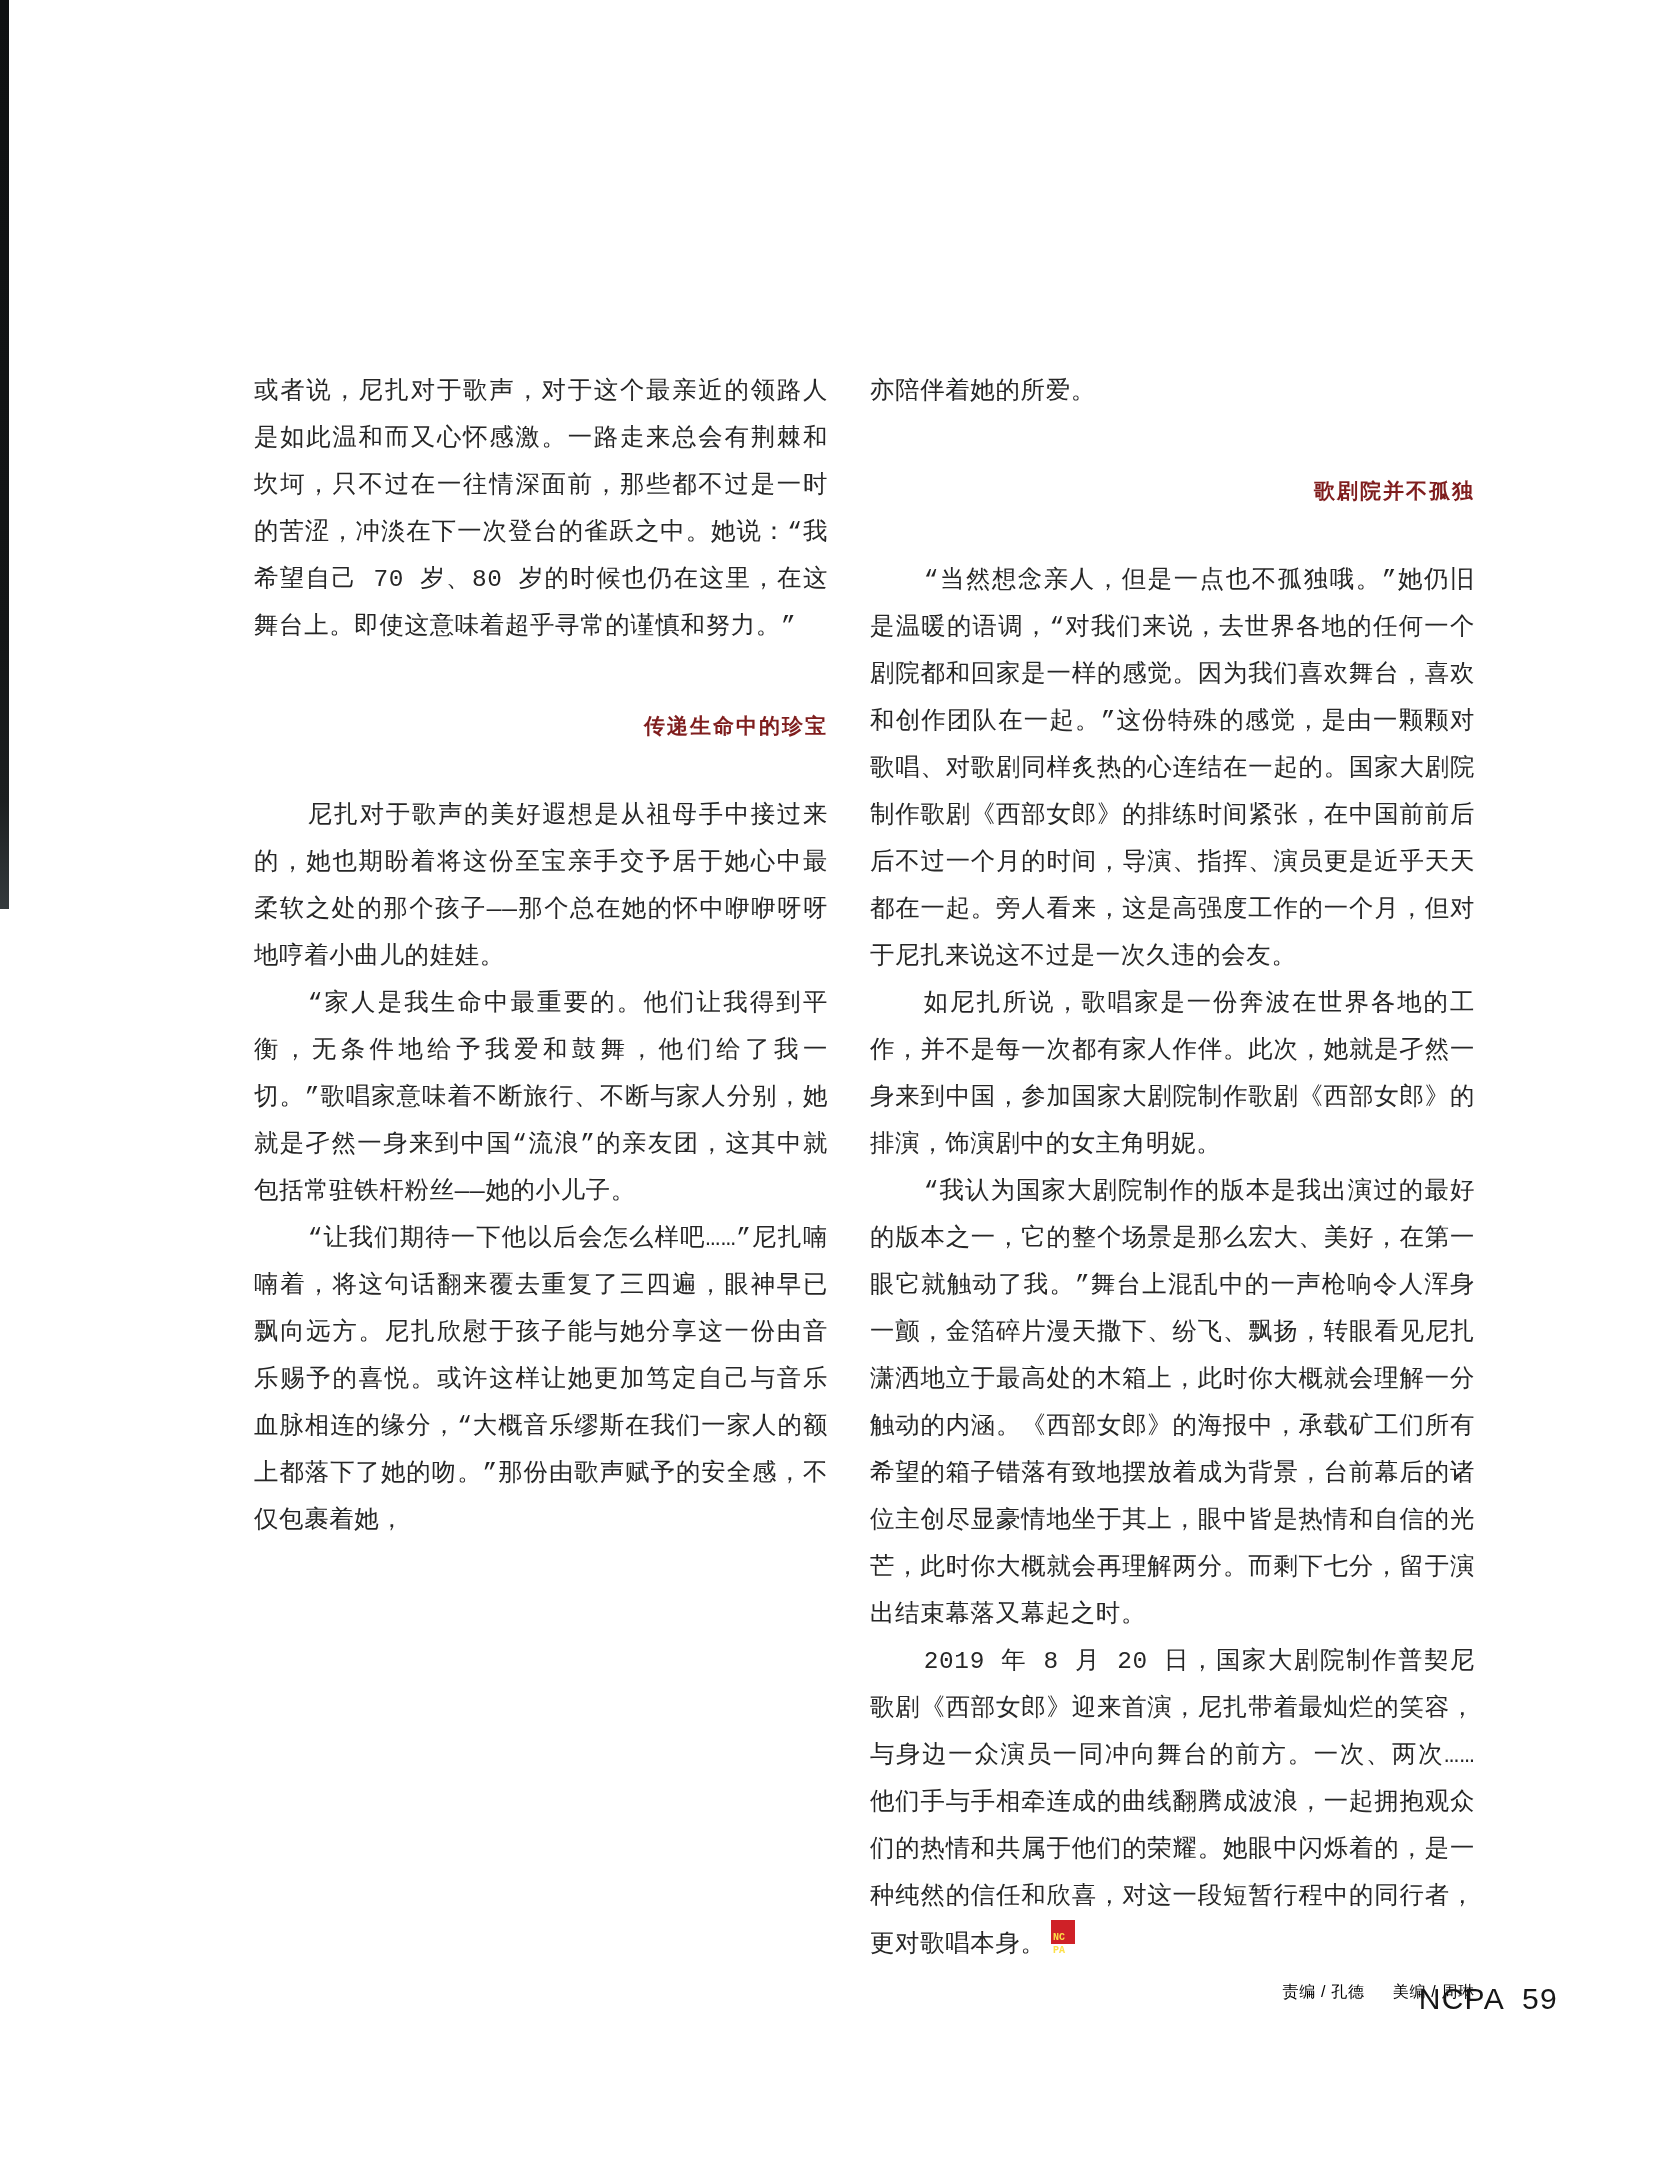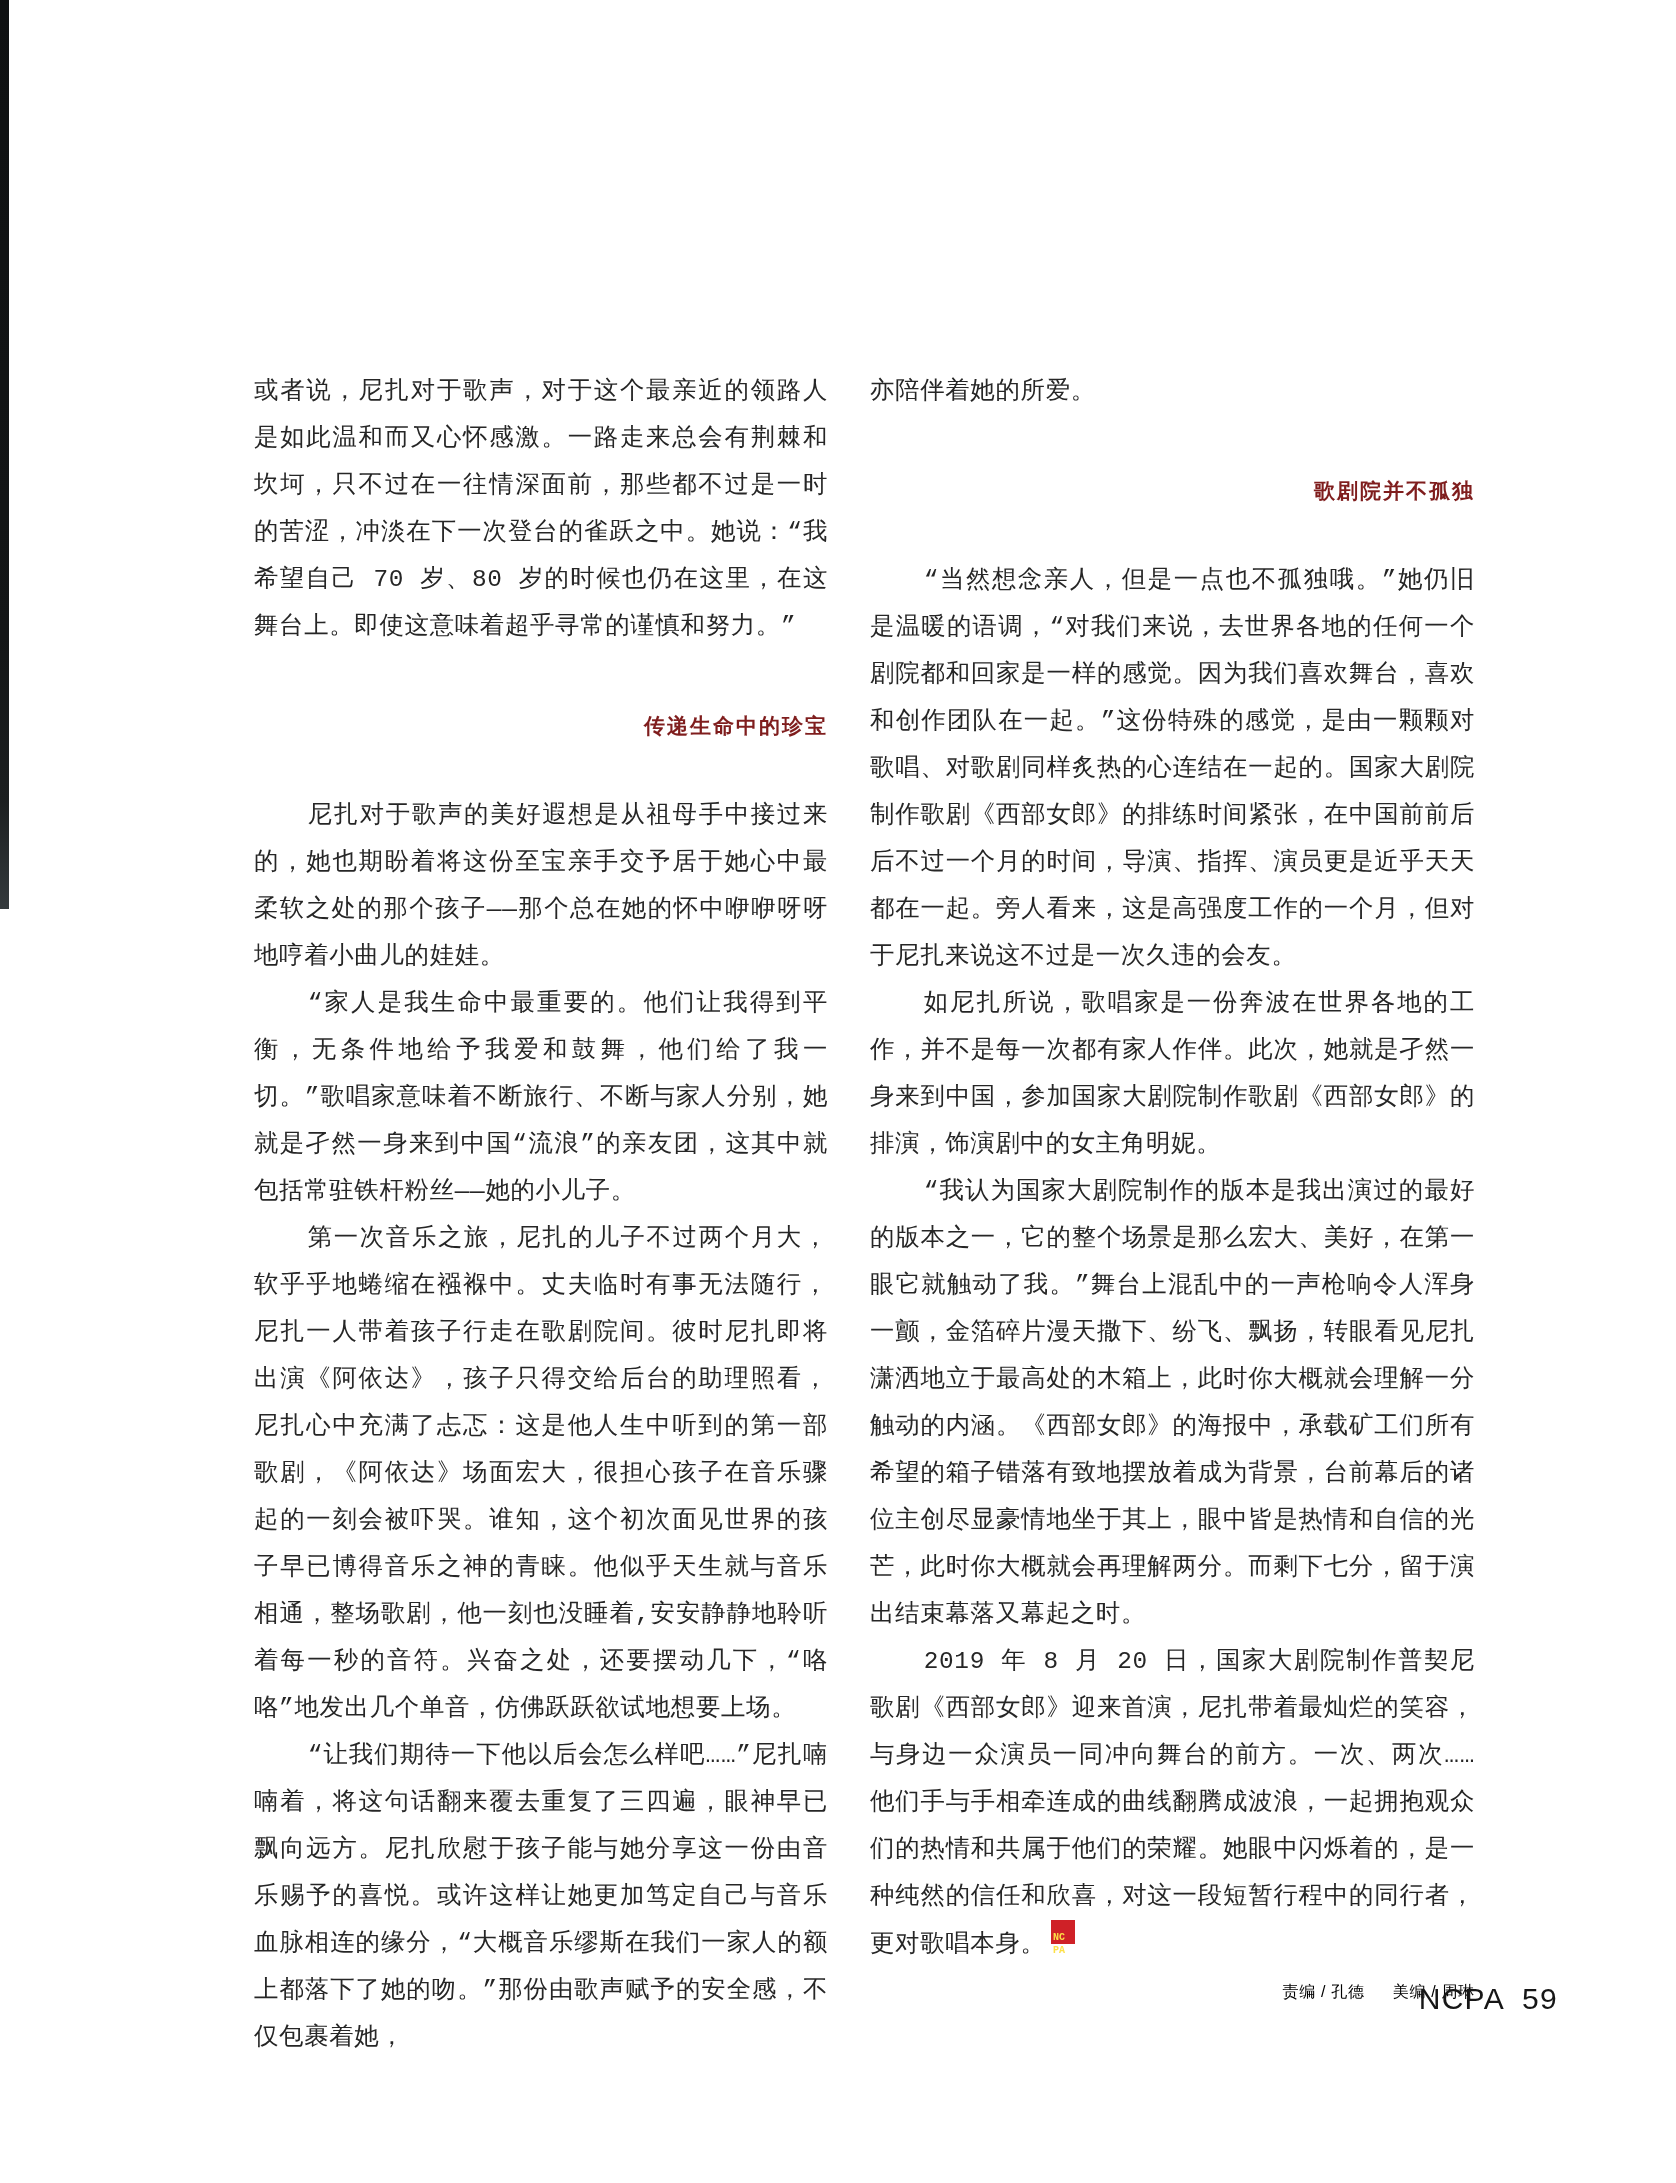--- a/index.html
+++ b/index.html
@@ -110,21 +110,20 @@
 </head>
 <body>
 
 <div class="spine-bar"></div>
 
 <div class="col col-left">
   <p class="body">或者说，尼扎对于歌声，对于这个最亲近的领路人是如此温和而又心怀感激。一路走来总会有荆棘和坎坷，只不过在一往情深面前，那些都不过是一时的苦涩，冲淡在下一次登台的雀跃之中。她说：“我希望自己 70 岁、80 岁的时候也仍在这里，在这舞台上。即使这意味着超乎寻常的谨慎和努力。”</p>
   <h2 class="section-heading">传递生命中的珍宝</h2>
   <p class="body ind">尼扎对于歌声的美好遐想是从祖母手中接过来的，她也期盼着将这份至宝亲手交予居于她心中最柔软之处的那个孩子——那个总在她的怀中咿咿呀呀地哼着小曲儿的娃娃。</p>
   <p class="body ind">“家人是我生命中最重要的。他们让我得到平衡，无条件地给予我爱和鼓舞，他们给了我一切。”歌唱家意味着不断旅行、不断与家人分别，她就是孑然一身来到中国“流浪”的亲友团，这其中就包括常驻铁杆粉丝——她的小儿子。</p>
-  <p class="body ind">第一次音乐之旅，尼扎的儿子不过两个月大，软乎乎地蜷缩在襁褓中。丈夫临时有事无法随行，尼扎一人带着孩子行走在歌剧院间。彼时尼扎即将出演《阿依达》，孩子只得交给后台的助理照看，尼扎心中充满了忐忑：这是他人生中听到的第一部歌剧，《阿依达》场面宏大，很担心孩子在音乐骤起的一刻会被吓哭。谁知，这个初次面见世界的孩子早已博得音乐之神的青睐。他似乎天生就与音乐相通，整场歌剧，他一刻也没睡着,安安静静地聆听着每一秒的音符。兴奋之处，还要摆动几下，“咯咯”地发出几个单音，仿佛跃跃欲试地想要上场。</p>
   <p class="body ind">“让我们期待一下他以后会怎么样吧……”尼扎喃喃着，将这句话翻来覆去重复了三四遍，眼神早已飘向远方。尼扎欣慰于孩子能与她分享这一份由音乐赐予的喜悦。或许这样让她更加笃定自己与音乐血脉相连的缘分，“大概音乐缪斯在我们一家人的额上都落下了她的吻。”那份由歌声赋予的安全感，不仅包裹着她，</p>
 </div>
 
 <div class="col col-right">
   <p class="body">亦陪伴着她的所爱。</p>
   <h2 class="section-heading">歌剧院并不孤独</h2>
   <p class="body ind">“当然想念亲人，但是一点也不孤独哦。”她仍旧是温暖的语调，“对我们来说，去世界各地的任何一个剧院都和回家是一样的感觉。因为我们喜欢舞台，喜欢和创作团队在一起。”这份特殊的感觉，是由一颗颗对歌唱、对歌剧同样炙热的心连结在一起的。国家大剧院制作歌剧《西部女郎》的排练时间紧张，在中国前前后后不过一个月的时间，导演、指挥、演员更是近乎天天都在一起。旁人看来，这是高强度工作的一个月，但对于尼扎来说这不过是一次久违的会友。</p>
   <p class="body ind">如尼扎所说，歌唱家是一份奔波在世界各地的工作，并不是每一次都有家人作伴。此次，她就是孑然一身来到中国，参加国家大剧院制作歌剧《西部女郎》的排演，饰演剧中的女主角明妮。</p>
   <p class="body ind">“我认为国家大剧院制作的版本是我出演过的最好的版本之一，它的整个场景是那么宏大、美好，在第一眼它就触动了我。”舞台上混乱中的一声枪响令人浑身一颤，金箔碎片漫天撒下、纷飞、飘扬，转眼看见尼扎潇洒地立于最高处的木箱上，此时你大概就会理解一分触动的内涵。《西部女郎》的海报中，承载矿工们所有希望的箱子错落有致地摆放着成为背景，台前幕后的诸位主创尽显豪情地坐于其上，眼中皆是热情和自信的光芒，此时你大概就会再理解两分。而剩下七分，留于演出结束幕落又幕起之时。</p>
   <p class="body ind"><span>2019 年 8 月 20 日，国家大剧院制作普契尼歌剧《西部女郎》迎来首演，尼扎带着最灿烂的笑容，与身边一众演员一同冲向舞台的前方。一次、两次……他们手与手相牵连成的曲线翻腾成波浪，一起拥抱观众们的热情和共属于他们的荣耀。她眼中闪烁着的，是一种纯然的信任和欣喜，对这一段短暂行程中的同行者，更对歌唱本身。</span><span class="ncpa-mark"><span class="nl first">NC</span><span class="nl second">PA</span></span></p>

